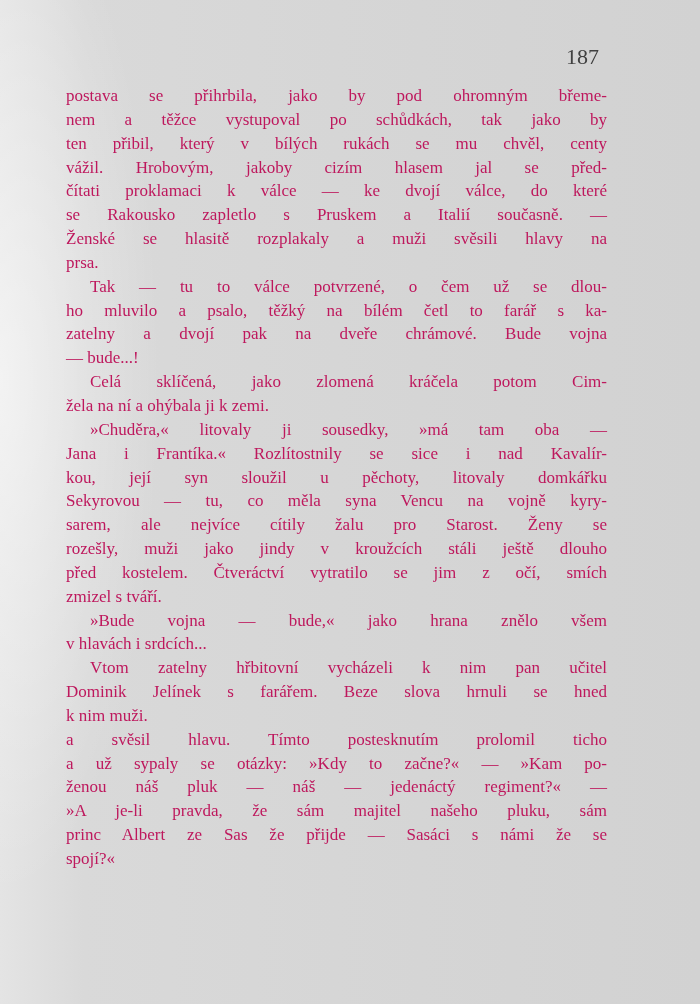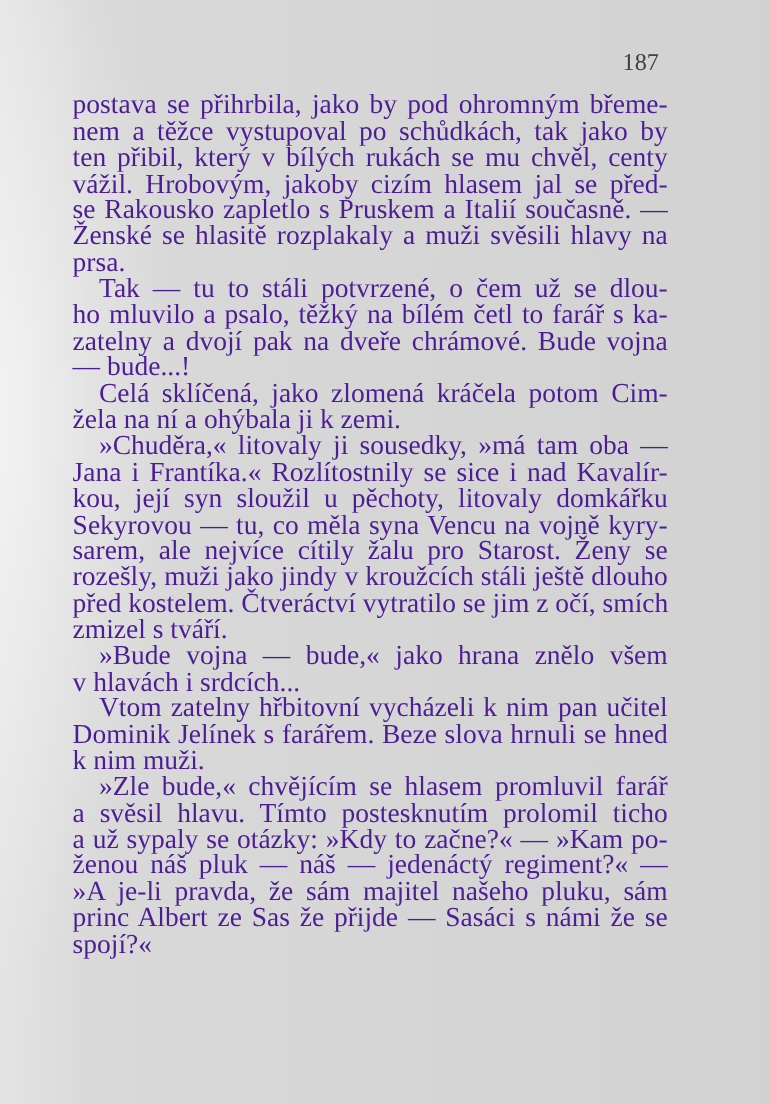--- a/index.html
+++ b/index.html
@@ -15,65 +15,65 @@
     }
     .page-number {
       position: absolute; top: 44px; left: 566px; width: 40px;
       text-align: left;
       font-family: "Liberation Serif", serif;
       font-size: 22px; color: #404040;
     }
     .text-block {
       position: absolute; top: 84px; left: 66px; width: 541px;
       font-family: "Liberation Serif", serif;
-      font-size: 25px;
+      font-size: 17px;
       line-height: 23.85px;
-      color: #4c1d95;
+      color: #be185d;
     }
     .line {
       display: block; white-space: nowrap;
       text-align: justify; text-align-last: justify;
       height: 23.85px;
     }
     .line.last { text-align-last: left; }
     .line.indent { padding-left: 24px; }
   </style>
 </head>
 <body>
 
 <div>
   <div class="page-number">187</div>
   <div class="text-block" id="text-block">
       <span class="line">postava se přihrbila, jako by pod ohromným břeme-</span>
       <span class="line">nem a těžce vystupoval po schůdkách, tak jako by</span>
       <span class="line">ten přibil, který v bílých rukách se mu chvěl, centy</span>
       <span class="line">vážil. Hrobovým, jakoby cizím hlasem jal se před-</span>
+      <span class="line">čítati proklamaci k válce — ke dvojí válce, do které</span>
       <span class="line">se Rakousko zapletlo s Pruskem a Italií současně. —</span>
       <span class="line">Ženské se hlasitě rozplakaly a muži svěsili hlavy na</span>
       <span class="line last">prsa.</span>
-      <span class="line indent">Tak — tu to stáli potvrzené, o čem už se dlou-</span>
+      <span class="line indent">Tak — tu to válce potvrzené, o čem už se dlou-</span>
       <span class="line">ho mluvilo a psalo, těžký na bílém četl to farář s ka-</span>
       <span class="line">zatelny a dvojí pak na dveře chrámové. Bude vojna</span>
       <span class="line last">— bude...!</span>
       <span class="line indent">Celá sklíčená, jako zlomená kráčela potom Cim-</span>
       <span class="line last">žela na ní a ohýbala ji k zemi.</span>
       <span class="line indent">»Chuděra,« litovaly ji sousedky, »má tam oba —</span>
       <span class="line">Jana i Frantíka.« Rozlítostnily se sice i nad Kavalír-</span>
       <span class="line">kou, její syn sloužil u pěchoty, litovaly domkářku</span>
       <span class="line">Sekyrovou — tu, co měla syna Vencu na vojně kyry-</span>
       <span class="line">sarem, ale nejvíce cítily žalu pro Starost. Ženy se</span>
       <span class="line">rozešly, muži jako jindy v kroužcích stáli ještě dlouho</span>
       <span class="line">před kostelem. Čtveráctví vytratilo se jim z očí, smích</span>
       <span class="line last">zmizel s tváří.</span>
       <span class="line indent">»Bude vojna — bude,« jako hrana znělo všem</span>
       <span class="line last">v hlavách i srdcích...</span>
       <span class="line indent">Vtom zatelny hřbitovní vycházeli k nim pan učitel</span>
       <span class="line">Dominik Jelínek s farářem. Beze slova hrnuli se hned</span>
       <span class="line last">k nim muži.</span>
-      <span class="line indent">»Zle bude,« chvějícím se hlasem promluvil farář</span>
       <span class="line">a svěsil hlavu. Tímto postesknutím prolomil ticho</span>
       <span class="line">a už sypaly se otázky: »Kdy to začne?« — »Kam po-</span>
       <span class="line">ženou náš pluk — náš — jedenáctý regiment?« —</span>
       <span class="line">»A je-li pravda, že sám majitel našeho pluku, sám</span>
       <span class="line">princ Albert ze Sas že přijde — Sasáci s námi že se</span>
       <span class="line last">spojí?«</span>
     </div>
 </div>
 
 </body></html>

